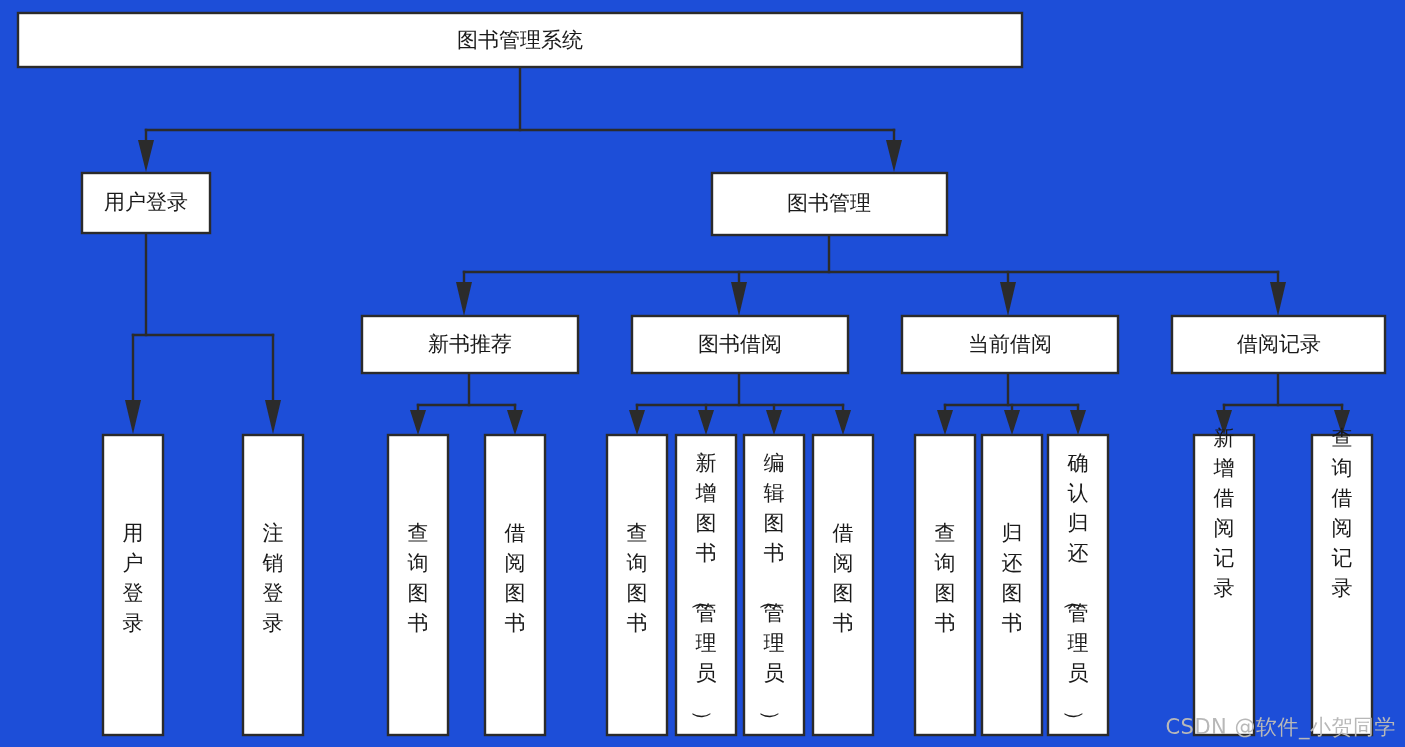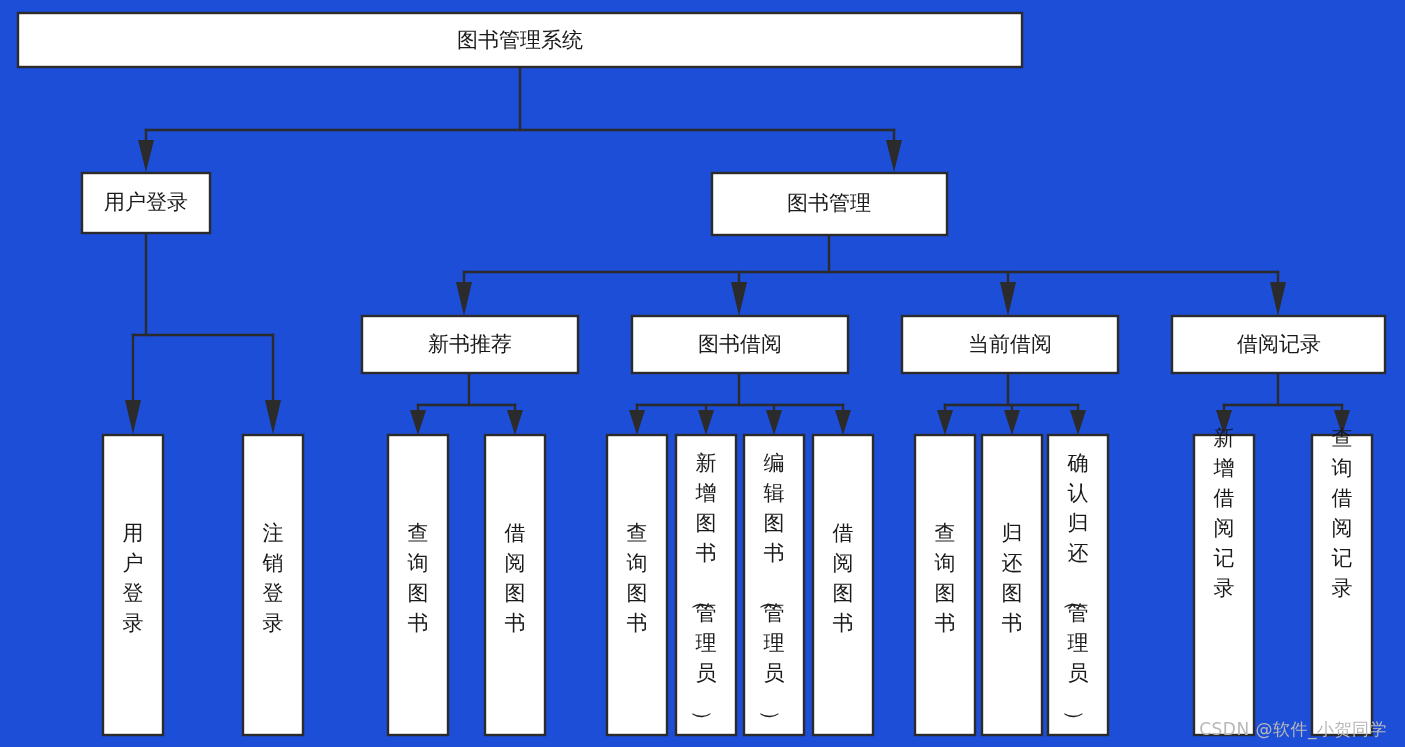--- a/index.html
+++ b/index.html
@@ -50,24 +50,24 @@
     stroke-width: 2.4;
     fill: none;
     stroke-linecap: square;
   }
   .arrow-head {
     fill: #2b2b2b;
     stroke: none;
   }
   .watermark {
     position: absolute;
-    right: 18px;
+    right: 9px;
     bottom: 6px;
     font-family: "DejaVu Sans", "Liberation Sans", sans-serif;
-    font-size: 17px;
+    font-size: 21px;
     color: #b8b8b8;
     white-space: nowrap;
     letter-spacing: 0.5px;
     pointer-events: none;
   }
 </style>
 </head>
 <body>
 
 <div id="diagram-root">

